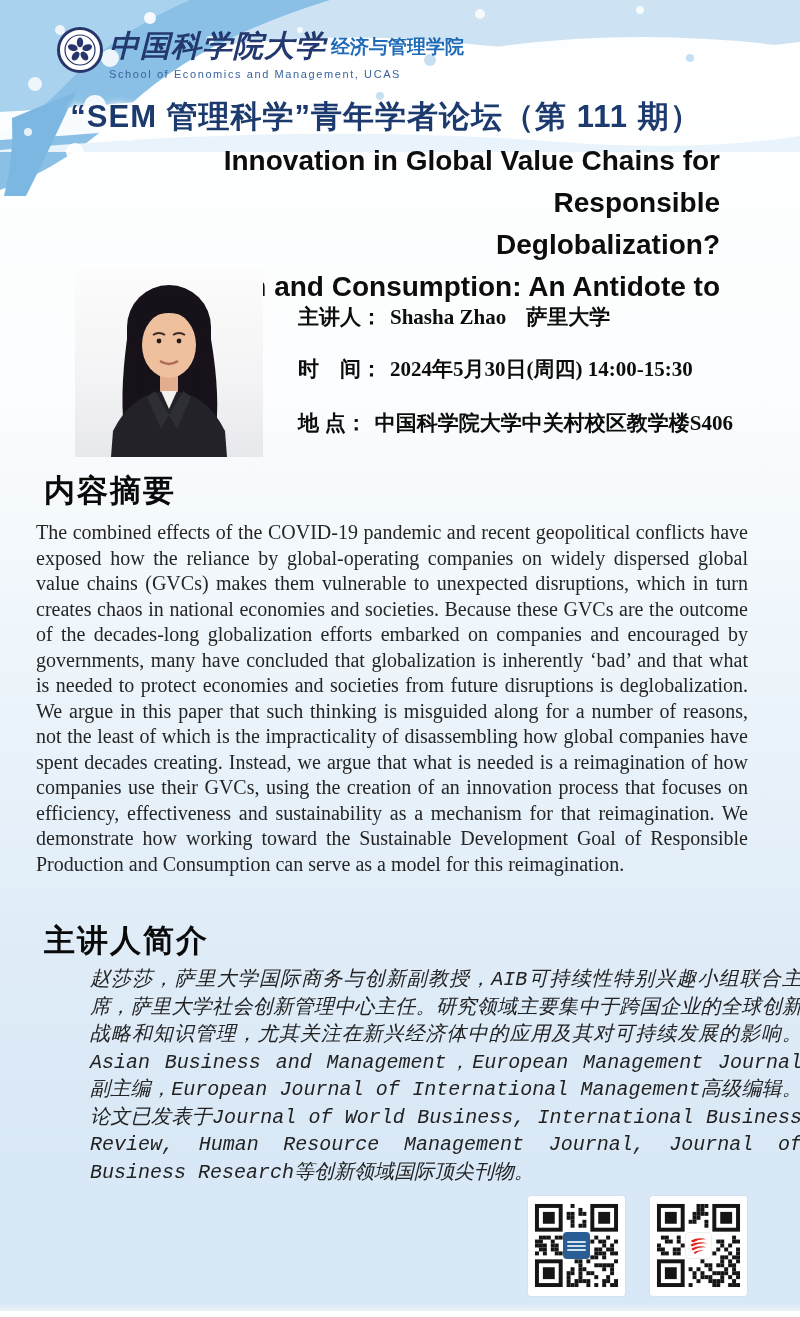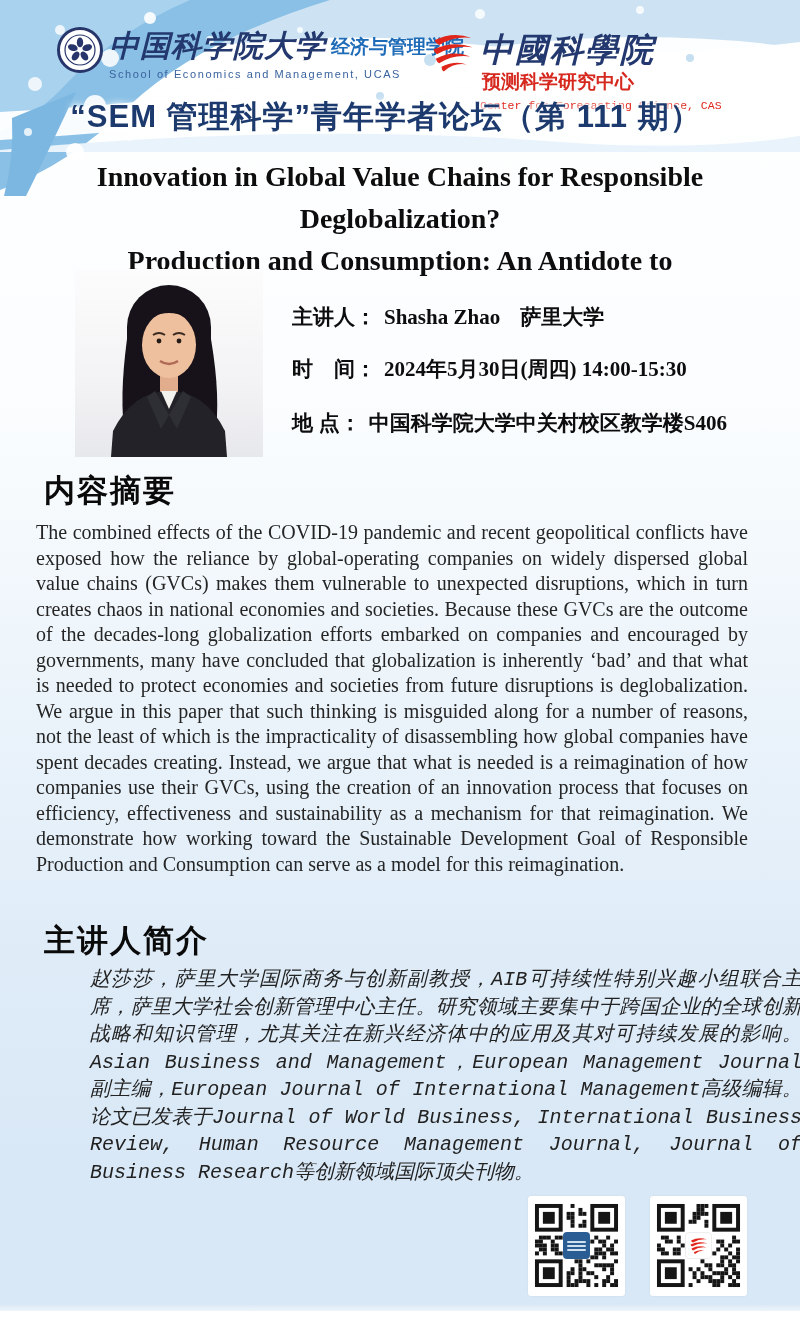--- a/index.html
+++ b/index.html
@@ -22,27 +22,27 @@
   .calli-cas{font-family:"Liberation Serif",serif;font-style:italic;font-weight:bold;font-size:33px;color:#22386e;letter-spacing:2px;white-space:nowrap;}
   .center-cn{font-family:"Liberation Sans",sans-serif;font-size:19px;font-weight:bold;color:#d6281e;margin-left:2px;position:relative;top:-4px;white-space:nowrap;}
   .center-en{font-family:"Liberation Mono",monospace;font-size:11.5px;color:#e0261b;margin-top:0;white-space:nowrap;}
   .forum-title{
     position:absolute;left:0;top:96px;width:772px;text-align:center;
     font-weight:bold;font-size:31px;letter-spacing:1px;color:#1c3a6d;
     text-shadow:0 0 3px #fff,0 0 6px #fff,0 0 10px #fff;
   }
   
   .title-en{
-    position:absolute;left:80px;top:156px;width:640px;text-align:center;
-    font-family:Liberation Serif, serif;font-weight:bold;font-size:28px;line-height:42px;color:#0d0d0d;
+    position:absolute;left:80px;top:140px;width:640px;text-align:right;
+    font-family:Liberation Sans, sans-serif;font-weight:bold;font-size:28px;line-height:42px;color:#0d0d0d;
   }
   
   .photo{position:absolute;left:75px;top:269px;width:188px;height:188px;background:linear-gradient(180deg,#fcfcfc 0%,#f3f3f5 60%,#e7e8ec 100%);}
   .info{position:absolute;left:288px;top:303px;width:480px;}
-  .info-row{position:absolute;left:4px;white-space:nowrap;text-align:right;}
+  .info-row{position:absolute;left:10px;white-space:nowrap;text-align:right;}
   .row-speaker{top:0;}
   .row-time{top:52px;}
   .row-place{top:106px;}
   .info-label{font-weight:bold;font-size:21px;color:#0d0d0d;}
   .info-value{font-family:"Liberation Serif",serif;font-weight:bold;font-size:21px;color:#0d0d0d;margin-left:8px;}
   .affil{margin-left:20px;}
   
   .sec-heading{position:absolute;left:44px;font-weight:bold;font-size:31px;letter-spacing:2px;color:#0a0a0a;}
   .h-abstract{top:470px;}
   .h-bio{top:920px;}
@@ -118,36 +118,20 @@
       <circle cx="24" cy="24" r="2.4" fill="#ffffff"></circle>
     </svg>
     <div class="txt">
       <div>
         <span class="calli-ucas">中国科学院大学</span><span class="school-cn">经济与管理学院</span>
       </div>
       <div class="school-en">School of Economics and Management, UCAS</div>
     </div>
   </div>
 
-  <div class="logo-right">
-    <svg class="swoosh" viewBox="0 0 40 40">
-      <g fill="#e0261b">
-        <path d="M4,9 Q20,1 36,7 Q22,5 8,13 Q5,12 4,9 Z"></path>
-        <path d="M3,17 Q20,9 37,15 Q21,13 6,21 Q4,20 3,17 Z"></path>
-        <path d="M5,25 Q20,17 35,23 Q20,21 8,29 Q6,28 5,25 Z"></path>
-        <path d="M10,32 Q22,26 32,30 Q21,28 12,36 Q10,35 10,32 Z"></path>
-      </g>
-    </svg>
-    <div class="txt">
-      <div>
-        <span class="calli-cas">中國科學院</span><span class="center-cn">预测科学研究中心</span>
-      </div>
-      <div class="center-en">Center for Forecasting Science, CAS</div>
-    </div>
-  </div>
 
   <div class="forum-title">“SEM 管理科学”青年学者论坛（第 111 期）</div>
 
   <div class="title-en">
     <span style="display:block">Innovation in Global Value Chains for Responsible</span>
     <span style="display:block">Deglobalization?</span>
     <span style="display:block">Production and Consumption: An Antidote to</span>
   </div>
 
   <div class="photo">

